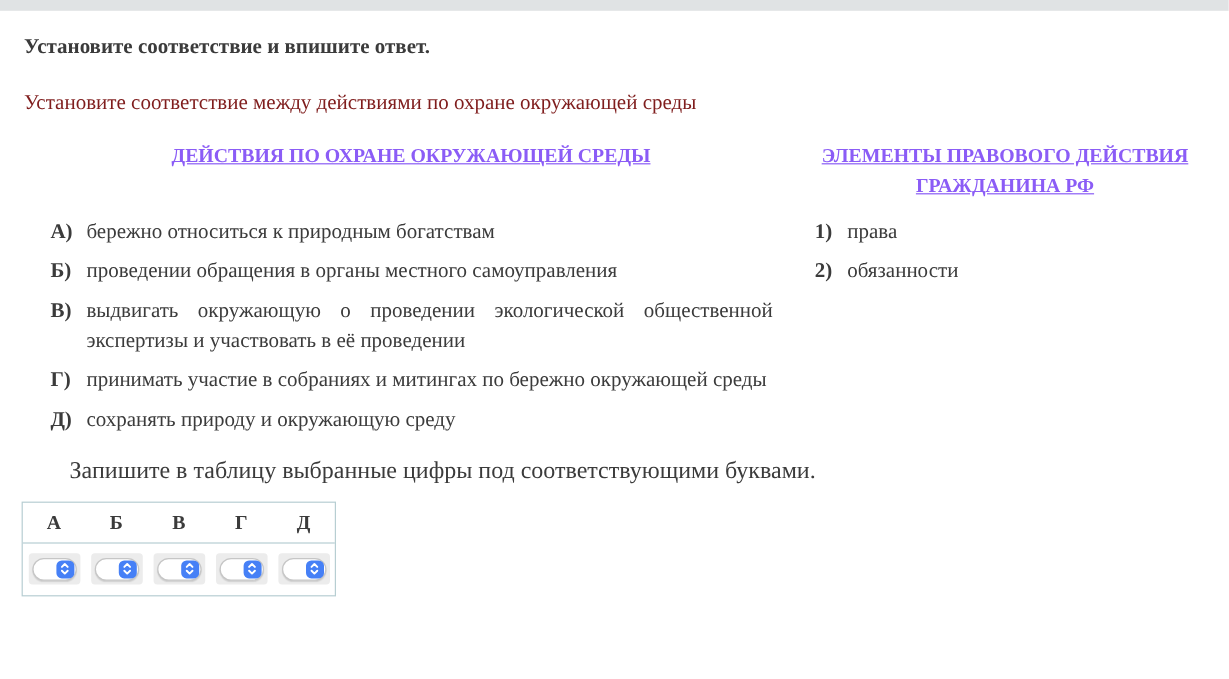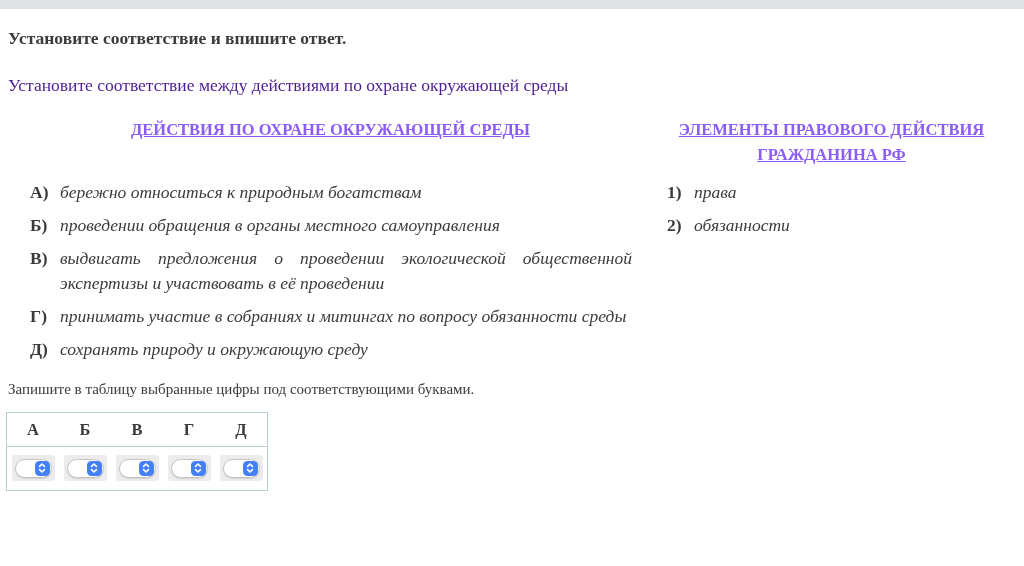--- a/index.html
+++ b/index.html
@@ -11,32 +11,32 @@
     font-family: "Liberation Serif", "DejaVu Serif", serif;
     color: #3b3b3b;
     overflow: hidden;
   }
   .topbar {
     width: 100%;
     height: 9px;
     background: #e0e3e4;
   }
   .content {
-    padding: 19px 14px 0 8px;
+    padding: 19px 14px 0 20px;
   }
   .page-title {
     font-weight: bold;
     font-size: 17.5px;
     color: #3b3b3b;
     margin-bottom: 24px;
   }
   .intro {
     font-size: 17.5px;
     line-height: 25.5px;
-    color: #4c1d95;
+    color: #7f1d1d;
   }
   .intro span { display: block; }
   .match-grid {
     display: grid;
     grid-template-columns: 645px 1fr;
     margin-top: 18px;
   }
   .col-header {
     font-weight: bold;
     font-size: 16.5px;
@@ -56,31 +56,31 @@
     line-height: 25px;
   }
   .item-label {
     font-weight: bold;
     width: 30px;
     flex: 0 0 30px;
   }
   .item-text {
     width: 572px;
     text-align: justify;
-    font-style: italic;
   }
   .items-right {
     padding: 13px 0 0 14px;
   }
   .items-right .item-label { width: 27px; flex: 0 0 27px; }
   .items-right .item-text { width: auto; text-align: right; }
   .instruction {
-    font-size: 15px;
+    font-size: 20px;
     margin-top: 11px;
     color: #3b3b3b;
+    margin-left: 38px;
   }
   .answer-table {
     margin: 14px 0 0 -2px;
     width: 262px;
     border: 1px solid #b7ced2;
   }
   .answer-head {
     display: flex;
     border-bottom: 1px solid #b7ced2;
     height: 34px;
@@ -170,25 +170,25 @@
       <div class="item">
         <span class="item-label">А)</span>
         <span class="item-text">бережно относиться к природным богатствам</span>
       </div>
       <div class="item">
         <span class="item-label">Б)</span>
         <span class="item-text">проведении обращения в органы местного самоуправления</span>
       </div>
       <div class="item">
         <span class="item-label">В)</span>
-        <span class="item-text">выдвигать предложения о проведении экологической общественной экспертизы и участвовать в её проведении</span>
+        <span class="item-text">выдвигать окружающую о проведении экологической общественной экспертизы и участвовать в её проведении</span>
       </div>
       <div class="item">
         <span class="item-label">Г)</span>
-        <span class="item-text">принимать участие в собраниях и митингах по вопросу обязанности среды</span>
+        <span class="item-text">принимать участие в собраниях и митингах по бережно окружающей среды</span>
       </div>
       <div class="item">
         <span class="item-label">Д)</span>
         <span class="item-text">сохранять природу и окружающую среду</span>
       </div>
     </div>
 
     <div class="items-right">
       <div class="item">
         <span class="item-label">1)</span>

